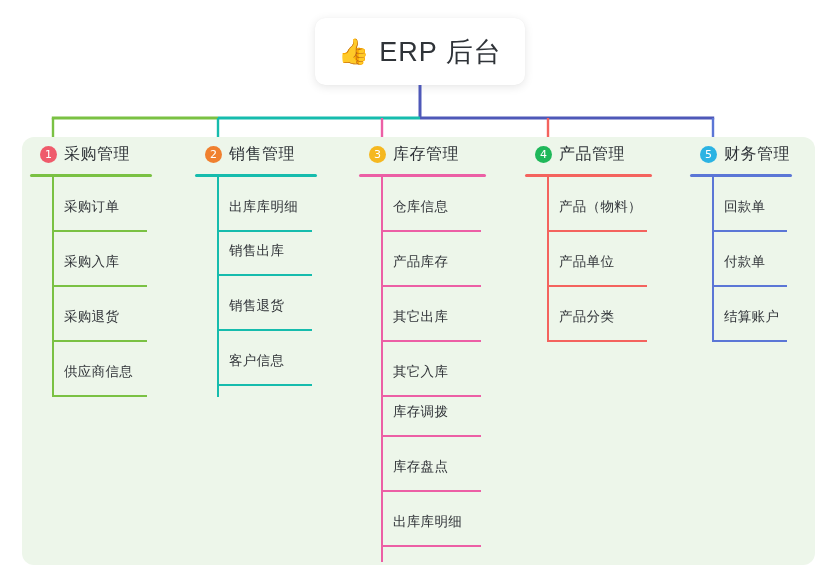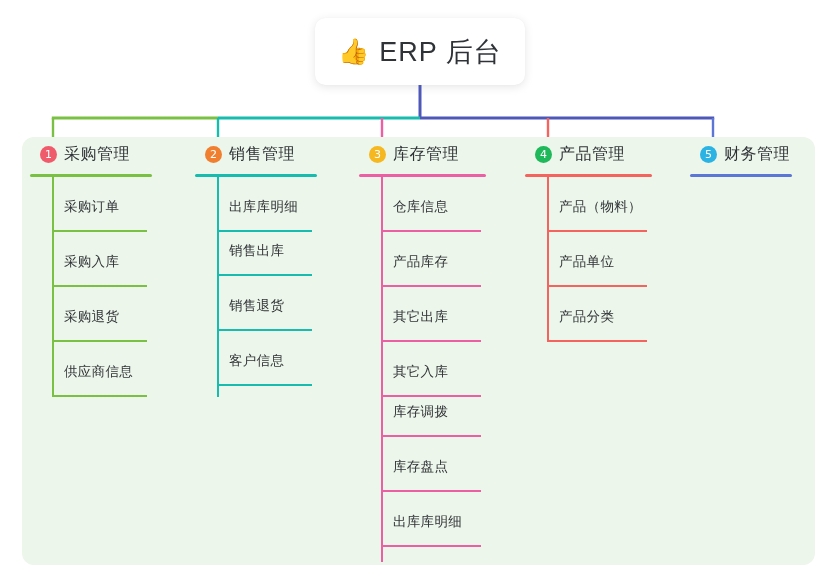--- a/index.html
+++ b/index.html
@@ -281,17 +281,32 @@
               <div class="item-rule" style="background: rgb(244, 99, 94); width: 100px;"></div>
             </div>
           </div>
         </div>
         <div class="column" style="left: 668px; width: 130px;">
           <div class="col-header">
             <span class="badge" style="background: rgb(43, 179, 227);">5</span>
             <span class="col-title">财务管理</span>
           </div>
           <div class="col-header-rule" style="background: rgb(91, 118, 214); width: 102px; margin-left: 0px;"></div>
+          <div class="col-body" style="height: 165px;">
+            <div class="spine" style="background: rgb(91, 118, 214); height: 165px;"></div>
+            <div class="item" style="height: 55px;">
+              <span class="item-label">回款单</span>
+              <div class="item-rule" style="background: rgb(91, 118, 214); width: 75px;"></div>
+            </div>
+            <div class="item" style="height: 55px;">
+              <span class="item-label">付款单</span>
+              <div class="item-rule" style="background: rgb(91, 118, 214); width: 75px;"></div>
+            </div>
+            <div class="item" style="height: 55px;">
+              <span class="item-label">结算账户</span>
+              <div class="item-rule" style="background: rgb(91, 118, 214); width: 75px;"></div>
+            </div>
+          </div>
         </div>
       </div>
   </div>
 
 </div>
 
 </body></html>

